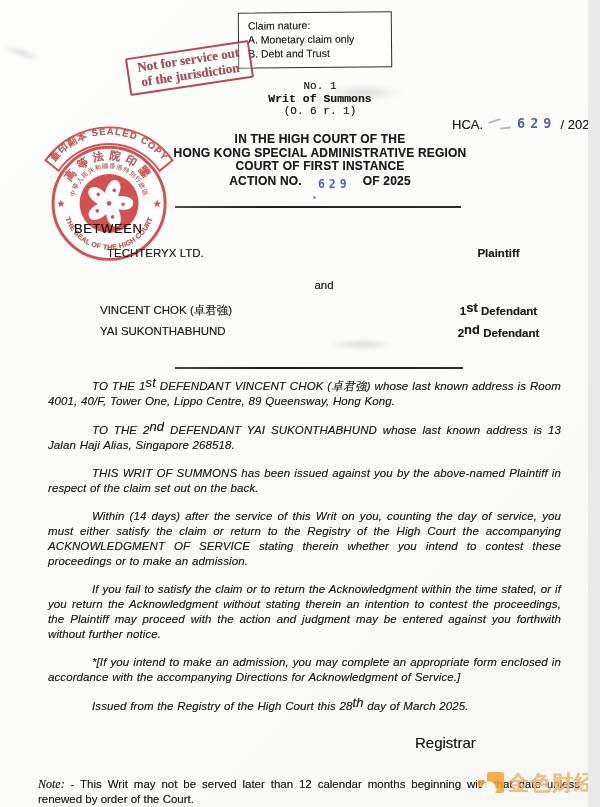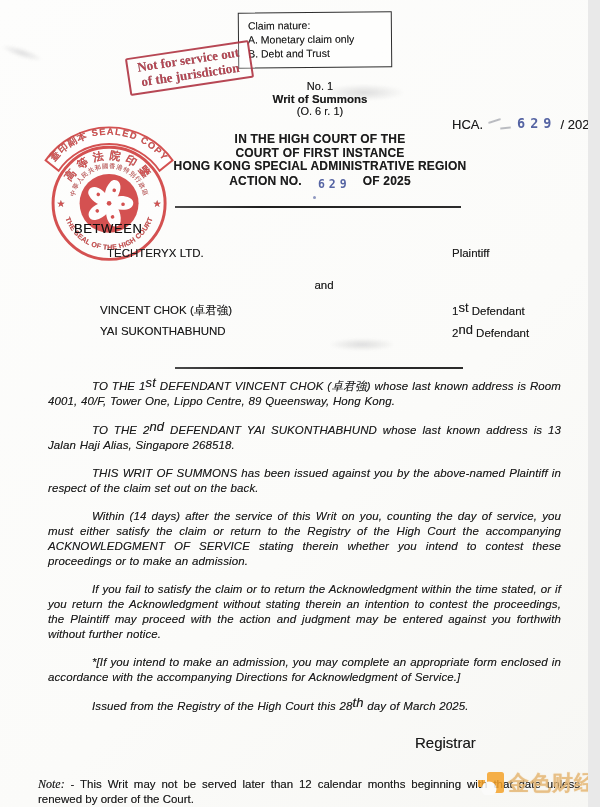--- a/index.html
+++ b/index.html
@@ -25,21 +25,21 @@
     position:absolute; left:127px; top:49px;
     transform:rotate(-8.5deg);
     border:2.6px solid #b23a48; border-radius:2px;
     color:#b23a48; padding:2px 9px 3px 9px;
     font-family:"Liberation Serif", serif; font-weight:bold;
     font-size:13px; line-height:14.5px; text-align:center;
     opacity:0.93; background:rgba(255,255,255,0.25);
   }
 
   
-  .form-heading { position:absolute; left:240px; top:80px; width:160px; text-align:center; font-size:11px; line-height:12.5px; }
+  .form-heading { position:absolute; left:240px; top:80px; width:160px; text-align:center; font-size:11px; line-height:12.5px;font-family:Liberation Mono, monospace; }
   .form-heading .fh-title { font-weight:bold; font-size:11.5px; }
 
   
   .case-ref { position:absolute; left:452px; top:116px; font-size:13px; white-space:nowrap; }
   .case-ref .stamped { font-family:"DejaVu Sans Mono", monospace; font-weight:bold; color:#44549a; letter-spacing:5px; font-size:13.5px; margin:0 4px 0 34px; opacity:0.9; text-shadow:none; position:relative; top:-1px; }
   .pencil-mark { position:absolute; background:rgba(95,100,115,0.42); border-radius:1px; filter:blur(0.4px); }
   .pm1 { left:488px; top:120px; width:13px; height:1.8px; transform:rotate(-18deg); }
   .pm2 { left:500px; top:127px; width:11px; height:1.6px; transform:rotate(-6deg); }
 
   
@@ -54,21 +54,21 @@
 
   
   .seal-svg { position:absolute; left:28px; top:110px; width:172px; height:172px; }
 
   .between { position:absolute; left:74px; top:221px; font-size:13px; letter-spacing:0.6px; color:#0f0f0f; z-index:5;text-align:right; }
 
   
   .party-row { position:absolute; left:0; width:600px; font-size:11.5px; }
   .party-name { position:absolute; left:100px; white-space:nowrap; }
   .party-name.plaintiff { left:107px; }
-  .party-role { position:absolute; left:452px; width:93px; text-align:left; white-space:nowrap; }
+  .party-role { position:absolute; left:452px; width:93px; text-align:center; white-space:nowrap;font-weight:bold; }
   .row-plaintiff { top:247px; } .row-and { top:279px; } .row-d1 { top:303px; } .row-d2 { top:325px; }
   .connector { position:absolute; left:244px; width:160px; text-align:center; }
 
   
   .content { position:absolute; left:48px; top:378px; width:513px; font-size:11.5px; line-height:15px; }
   .content p { text-align:justify; text-indent:44px; margin-bottom:13px; letter-spacing:0.1px; word-spacing:0.4px;font-style:italic; }
   .content p.no-justify { text-align:left; }
   .content sup, .party-role sup { font-size:13px; vertical-align:baseline; position:relative; top:-3.5px; }
 
   .registrar { position:absolute; left:415px; top:734px; font-size:15px; }
@@ -113,22 +113,22 @@
   </div>
 
   <div class="case-ref">
     <span>HCA.</span><span class="stamped">629</span><span>/ 2025</span>
   </div>
   <div class="pencil-mark pm1"></div>
   <div class="pencil-mark pm2"></div>
 
   <div class="court-header">
     <div>IN THE HIGH COURT OF THE</div>
+    <div>HONG KONG SPECIAL ADMINISTRATIVE REGION</div>
     <div>COURT OF FIRST INSTANCE</div>
-    <div>HONG KONG SPECIAL ADMINISTRATIVE REGION</div>
     <div class="action-line">
       <span>ACTION NO.</span><span class="stamped-sm">629</span><span>OF 2025</span>
     </div>
   </div>
   <div class="action-dot"></div>
 
   <div class="rule rule1"></div>
 
   <svg class="seal-svg" viewBox="0 0 170 175">
     <defs>

